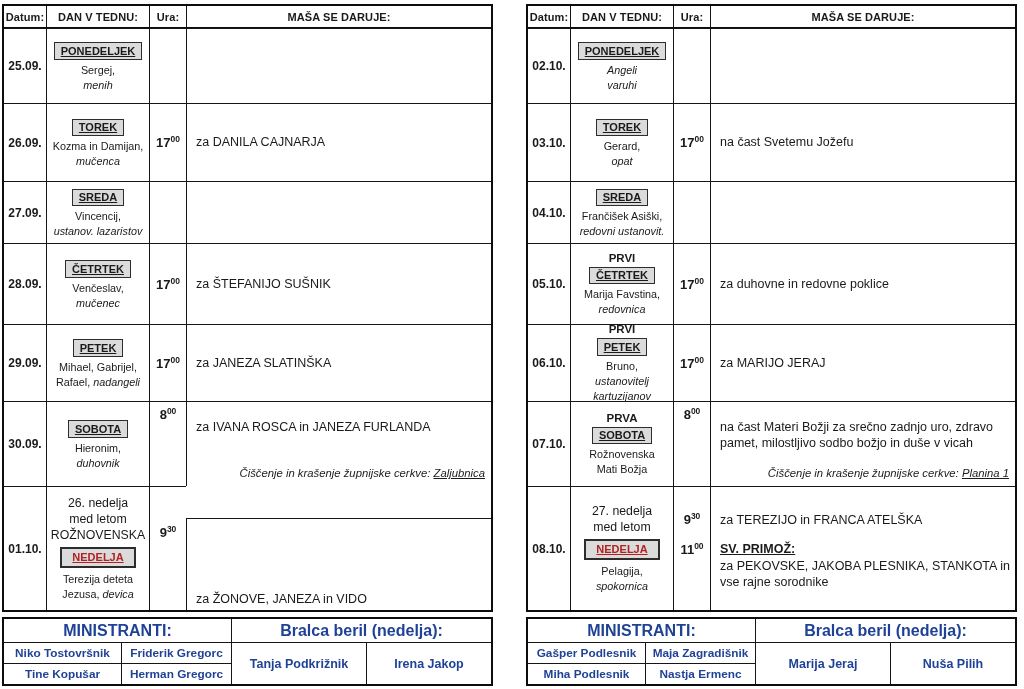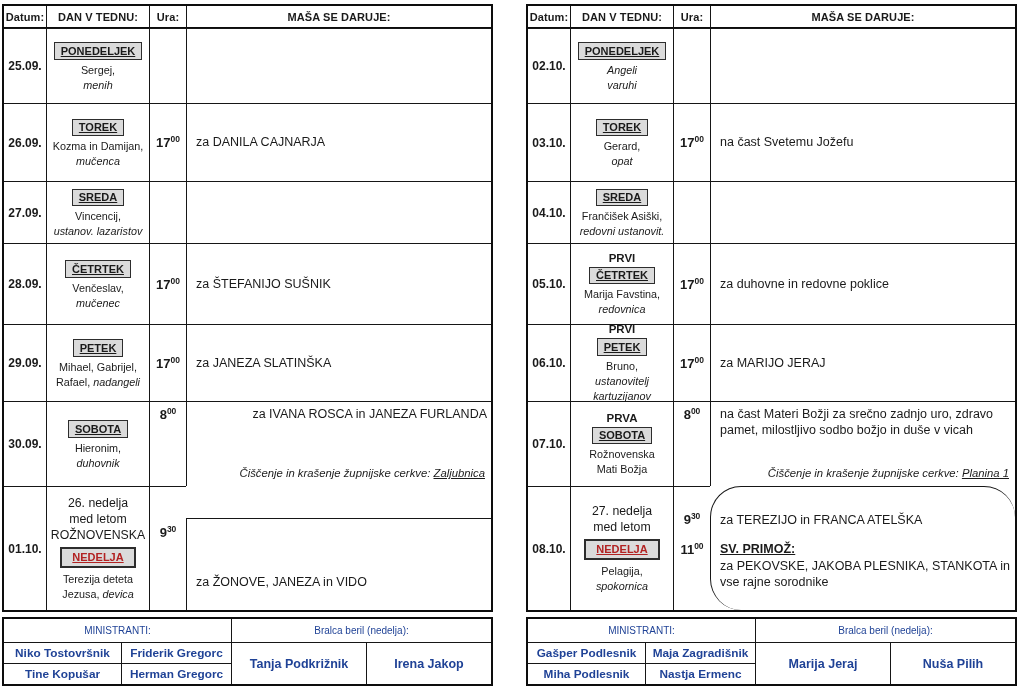--- a/index.html
+++ b/index.html
@@ -55,41 +55,41 @@
     text-decoration:underline;
   }
   .day-box.red{color:var(--red);border-width:2px;padding:2px 10px;margin:3px 0;}
   .pre-line{font-weight:bold;font-size:11.5px;line-height:1.15;text-align:right;}
   .sunday-line{font-size:12.3px;line-height:1.3;}
   .saint-line{font-size:10.8px;line-height:1.3;margin-top:1px;}
   .saint-line .it{font-style:italic;}
 
   
   .r6.c-time{justify-content:flex-start;padding-top:5px;}
-  .r6.c-mass{justify-content:flex-start;padding-top:4px;align-items:flex-end;}
+  .r6.c-mass{justify-content:flex-start;padding-top:17px;}
   .p0 .r7.c-time{justify-content:flex-start;padding-top:38px;}
-  .p0 .r7.c-mass{justify-content:center;padding-top:38px;margin-top:32px;}
+  .p0 .r7.c-mass{justify-content:flex-end;padding-top:38px;margin-top:32px;}
   .p1 .r7.c-time{justify-content:flex-start;padding-top:25px;gap:16px;}
-  .p1 .r7.c-mass{justify-content:flex-start;padding-top:25px;border-radius:31px;}
+  .p1 .r7.c-mass{justify-content:flex-start;padding-top:25px;}
   .p1 .mass-heading{margin-top:13px;}
 
   
   .foot-grid{
     display:grid;margin-top:5px;
     grid-template-columns:117px 110px 135px 1fr;
     grid-template-rows:23px 21px 21px;
     border:2.5px solid #0d0d0d;box-sizing:border-box;
     color:var(--blue);
   }
   .fb{
     border-left:1.5px solid #161616;border-top:1.5px solid #161616;
     display:flex;align-items:center;justify-content:center;
     overflow:hidden;white-space:nowrap;
   }
-  .fh{font-weight:normal;font-size:10px;border-top:none;}
+  .fh{font-weight:bold;font-size:16px;border-top:none;}
   .fn{font-weight:bold;font-size:11.8px;}
   .fh1{grid-column:1/3;grid-row:1;border-left:none;}
   .fh2{grid-column:3/5;grid-row:1;}
   .fm00{grid-column:1;grid-row:2;border-left:none;}
   .fm01{grid-column:2;grid-row:2;}
   .frd1{grid-column:3;grid-row:2/4;font-size:12.5px;}
   .frd2{grid-column:4;grid-row:2/4;font-size:12.5px;}
   .fm10{grid-column:1;grid-row:3;border-left:none;}
   .fm11{grid-column:2;grid-row:3;}
 </style>

